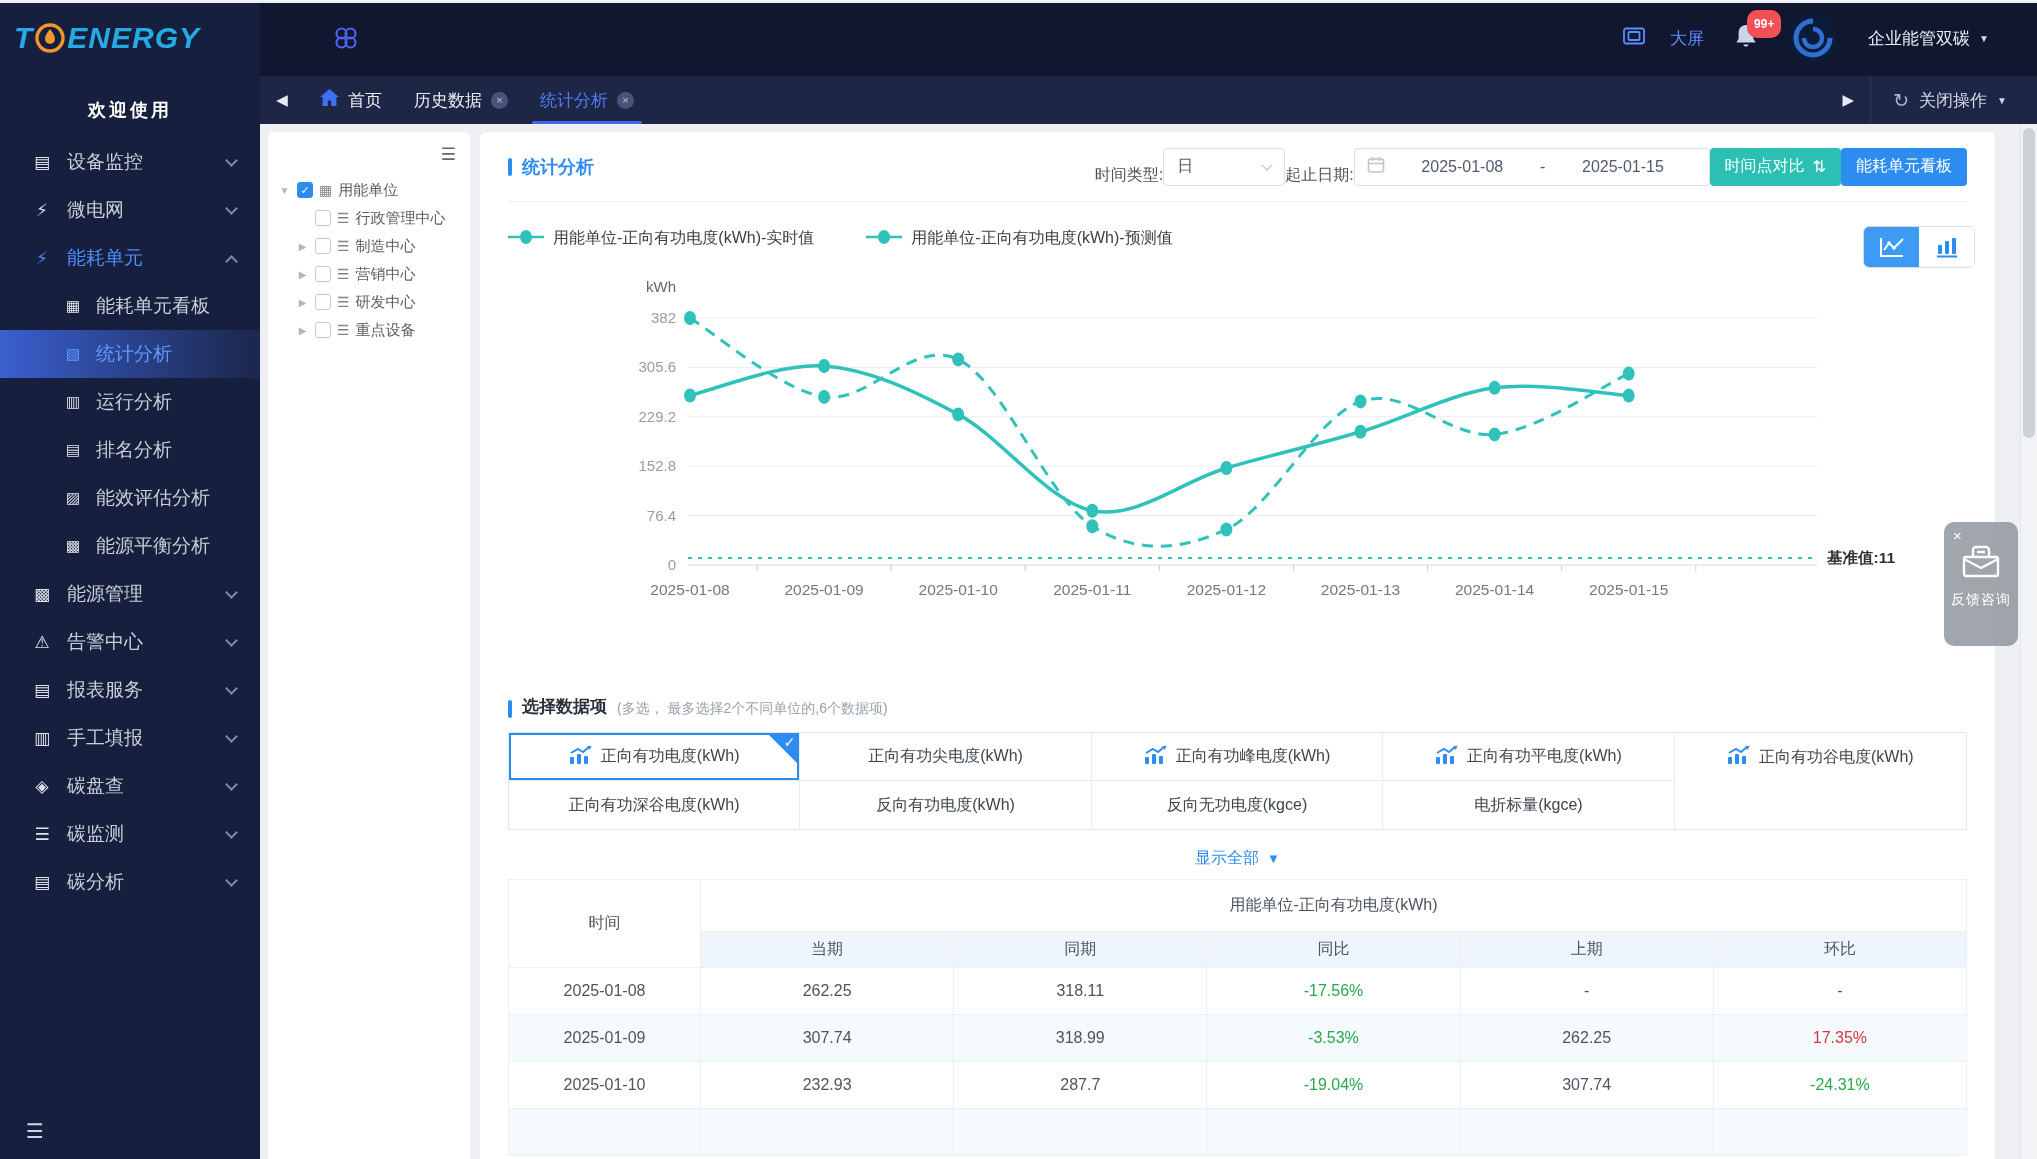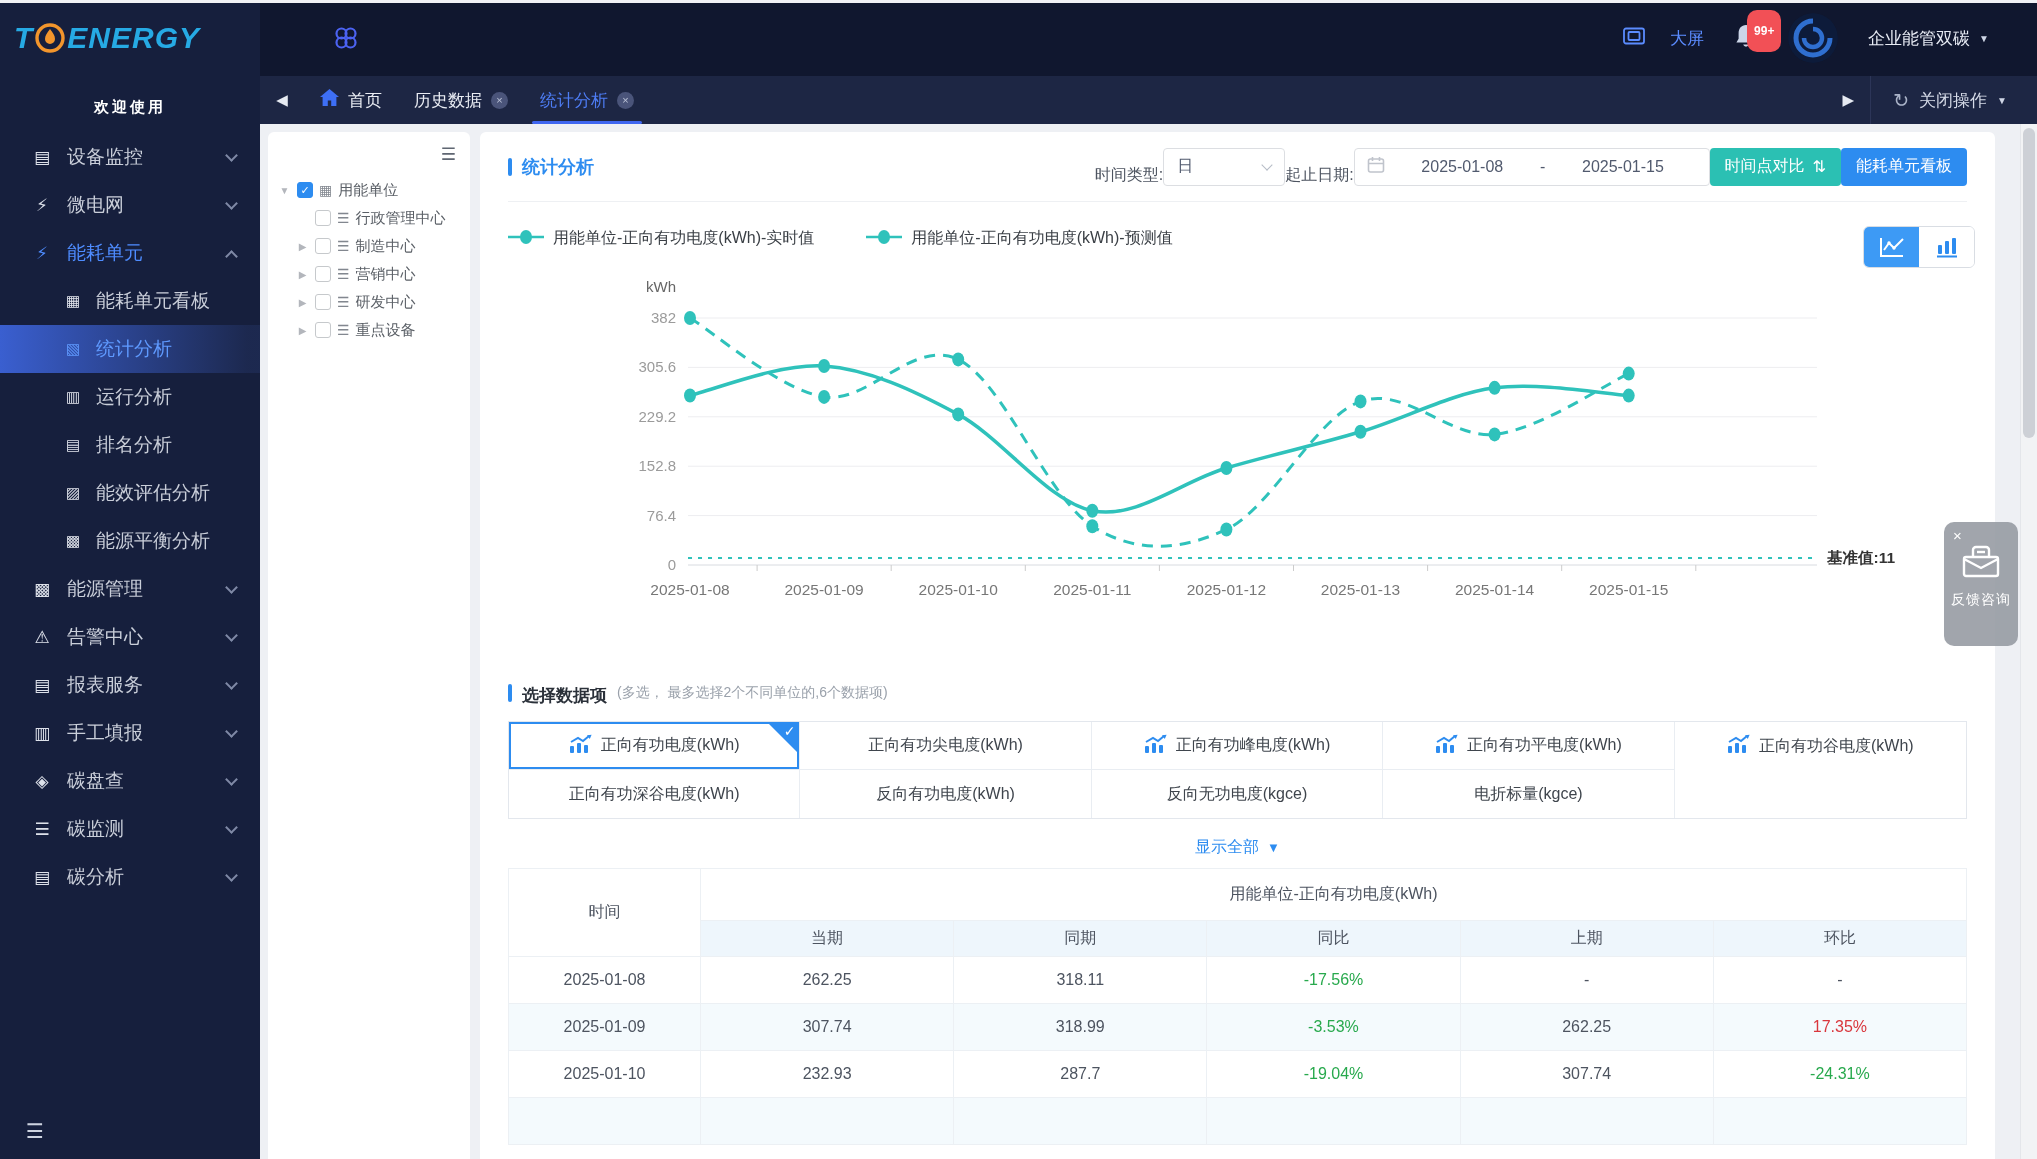--- a/index.html
+++ b/index.html
@@ -4,41 +4,41 @@
 <style>
 *{margin:0;padding:0;box-sizing:border-box}
 html,body{width:2037px;height:1159px}
 body{font-family:"Liberation Sans","DejaVu Sans",sans-serif;background:#eef0f4;overflow:hidden;position:relative}
 body::before{content:'';position:absolute;top:0;left:0;right:0;height:3px;background:#f1f2f6;z-index:20}
 
 .sidebar{position:absolute;left:0;top:0;bottom:0;width:260px;background:#161f3d;z-index:5;display:flex;flex-direction:column}
 .logo{height:76px;display:flex;align-items:center;padding-left:14px}
 .logo-t,.logo-rest{font-size:30px;font-weight:bold;font-style:italic;color:#26aae4;letter-spacing:1px}
 .logo-badge{width:32px;height:32px;margin:0 1px}
-.welcome{color:#fff;font-size:15px;font-weight:bold;text-align:center;letter-spacing:3px;margin:22px 0 4px}
+.welcome{color:#fff;font-size:18px;font-weight:bold;text-align:center;letter-spacing:3px;margin:22px 0 4px}
 .menu{flex:1;padding-top:12px;overflow:hidden}
 .m-item{height:48px;display:flex;align-items:center;padding:0 24px 0 30px;color:#c9ced9;font-size:19px;cursor:pointer}
 .m-item .m-icon{width:24px;margin-right:13px;font-size:17px;color:#dde1ea;text-align:center;flex:none}
 .m-item.active{color:#4e8cff}
 .m-item.active .m-icon{color:#4e8cff}
 .m-chev{margin-left:auto;width:9px;height:9px;border-right:2px solid #7f89a6;border-bottom:2px solid #7f89a6;transform:rotate(45deg);margin-top:-4px}
 .m-chev.up{transform:rotate(-135deg);margin-top:6px}
 .sub-item{height:48px;display:flex;align-items:center;padding-left:62px;color:#c9ced9;font-size:19px;cursor:pointer}
 .sub-item .m-icon{width:22px;margin-right:12px;font-size:15px;color:#e3e6ee;text-align:center;flex:none}
 .sub-item.active{background:linear-gradient(90deg,#3a5fd0 0%,rgba(48,70,135,.25) 95%);color:#5f9aff}
 .sub-item.active .m-icon{color:#5f9aff}
 .side-collapse{height:56px;display:flex;align-items:center;padding-left:26px;color:#cdd3e0;font-size:20px;cursor:pointer}
 
 .main-wrap{position:absolute;left:260px;right:0;top:0;bottom:0}
 .topbar{height:76px;background:#10172f;display:flex;align-items:center;padding:0 48px 0 22px}
 .clover{margin-left:50px;display:flex}
 .topbar-right{margin-left:auto;display:flex;align-items:center;gap:30px}
 .bigscreen{display:flex;gap:25px;color:#5b8cff;font-size:17px;align-items:center;cursor:pointer}
 .bell-wrap{position:relative;cursor:pointer;display:flex}
-.badge{position:absolute;top:-13px;left:13px;background:#f25056;color:#fff;font-size:12px;border-radius:10px;padding:14px 7px;font-weight:bold}
+.badge{position:absolute;top:-13px;left:13px;background:#f25056;color:#fff;font-size:12px;border-radius:10px;padding:7px 7px;font-weight:bold}
 .avatar{width:50px;height:50px;border-radius:50%;overflow:hidden;flex:none;cursor:pointer}
 .org{color:#e8ecf5;font-size:17px;display:flex;align-items:center;gap:9px;cursor:pointer}
 .caret{font-size:10px;color:#cfd6e6}
 .tabbar{height:48px;background:#1d2644;display:flex;align-items:center}
 .tab-arrow{width:44px;text-align:center;color:#e6eaf2;font-size:15px;cursor:pointer}
 .tab{display:flex;align-items:center;gap:9px;padding:0 16px;height:100%;color:#eaedf4;font-size:17px;position:relative;cursor:pointer}
 .tab .close{width:17px;height:17px;border-radius:50%;background:#4a547a;color:#bcc3d8;font-size:11px;display:flex;align-items:center;justify-content:center;line-height:1}
 .tab.active{color:#4e7df5}
 .tab.active::after{content:'';position:absolute;left:8px;right:8px;bottom:0;height:3px;background:#3f66f0;border-radius:2px}
 .tab-right{margin-left:auto;display:flex;align-items:center;height:100%}
@@ -72,21 +72,21 @@
 .btn.blue{background:#2d8cf0}
 
 .chart-sec{position:relative;height:462px}
 .legend{position:absolute;top:26px;left:0;right:0;display:flex;justify-content:flex-start;gap:52px}
 .lg-item{display:flex;align-items:center;gap:9px;font-size:16px;color:#3a3f45;cursor:pointer}
 .toggles{position:absolute;top:24px;right:-8px;display:flex;border:1px solid #d9dde3;border-radius:6px;overflow:hidden}
 .tg{width:55px;height:40px;display:flex;align-items:center;justify-content:center;background:#fff;cursor:pointer}
 .tg.active{background:#3d9af5}
 #chart-svg{position:absolute;top:44px;left:0}
 
-.sel-head{display:flex;align-items:flex-start;gap:10px;margin-top:20px}
+.sel-head{display:flex;align-items:flex-end;gap:10px;margin-top:31px}
 .sel-head .txt{font-size:17px;font-weight:bold;color:#2b313a}
 .sel-head .hint{font-size:14px;color:#9aa1ab}
 .grid{display:grid;grid-template-columns:repeat(5,1fr);margin-top:14px;border:1px solid #e3e7ed}
 .cell{height:48px;display:flex;align-items:center;justify-content:center;gap:9px;font-size:16px;color:#3f454d;position:relative;border-right:1px solid #e9edf2;border-bottom:1px solid #e9edf2;cursor:pointer;background:#fff}
 .cell:nth-child(5n){border-right:none}
 .cell:nth-last-child(-n+5){border-bottom:none}
 .cell.selected{box-shadow:inset 0 0 0 2px #2d8cf0}
 .corner{position:absolute;top:0;right:0;width:0;height:0;border-top:32px solid #2d8cf0;border-left:32px solid transparent}
 .corner-check{position:absolute;top:1px;right:4px;color:#fff;font-size:14px;font-weight:bold}
 .show-all{display:flex;justify-content:center;align-items:center;gap:8px;margin:18px 0 10px;color:#2d8cf0;font-size:16px;cursor:pointer}

